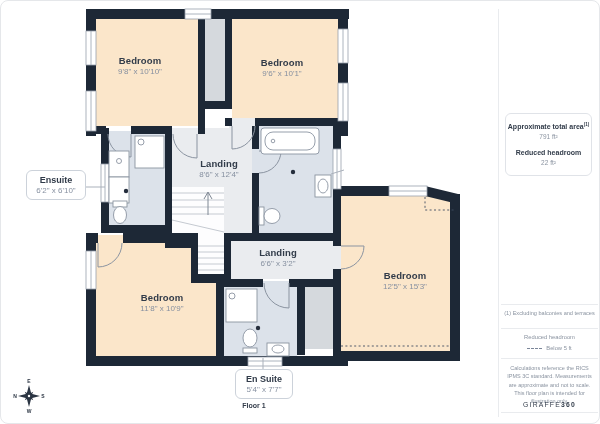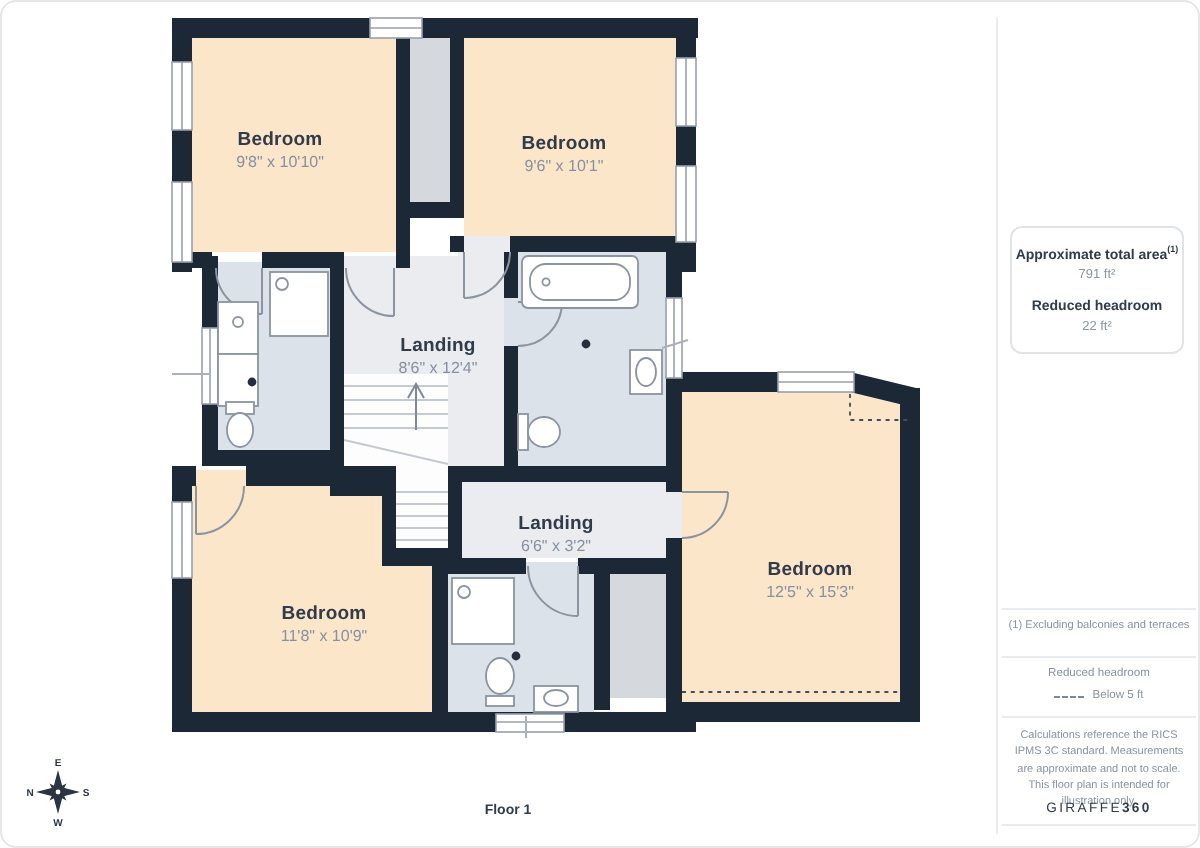--- a/index.html
+++ b/index.html
@@ -1,20 +1,20 @@
 <!DOCTYPE html>
 <html><head>
 <meta charset="utf-8">
 <style>
   html,body{margin:0;padding:0;background:#fff;}
   .page{position:relative;width:600px;height:424px;background:#ffffff;border:1px solid #e5e7ea;
         border-radius:8px;box-sizing:border-box;overflow:hidden;
         font-family:"Liberation Sans",sans-serif;color:#313b49;}
   .plan-svg{position:absolute;left:0;top:0;}
-  .label{position:absolute;transform:translate(-50%,-50%);text-align:center;white-space:nowrap;margin-top:10px;}
+  .label{position:absolute;transform:translate(-50%,-50%);text-align:center;white-space:nowrap;}
   .rname{font-size:9.5px;font-weight:bold;color:#313b49;letter-spacing:.1px;}
   .rdims{font-size:8px;color:#8690a0;margin-top:1px;}
   .callout{position:absolute;background:#fff;border:1px solid #ccd2da;border-radius:6px;
            text-align:center;padding:4px 3px;box-sizing:border-box;white-space:nowrap;}
   .cname{font-size:9px;font-weight:bold;color:#313b49;}
   .cdims{font-size:8px;color:#8690a0;margin-top:1px;}
   .floor-label{position:absolute;left:203px;top:401px;width:100px;text-align:center;
                font-size:7px;font-weight:bold;color:#333c4a;}
   .sidebar{position:absolute;left:497px;top:0;width:103px;height:424px;}
   .v-divider{position:absolute;left:0;top:8px;bottom:8px;width:1px;background:#e9ebee;}
@@ -243,20 +243,28 @@
   </div>
   <div class="label" style="left:277px;top:256px">
     <div class="rname">Landing</div>
     <div class="rdims">6'6" x 3'2"</div>
   </div>
   <div class="label" style="left:404px;top:279px">
     <div class="rname">Bedroom</div>
     <div class="rdims">12'5" x 15'3"</div>
   </div>
 
+  <div class="callout" style="left:25px;top:169px;width:60px">
+    <div class="cname">Ensuite</div>
+    <div class="cdims">6'2" x 6'10"</div>
+  </div>
+  <div class="callout" style="left:234px;top:368px;width:58px">
+    <div class="cname">En Suite</div>
+    <div class="cdims">5'4" x 7'7"</div>
+  </div>
 
   <div class="floor-label">Floor 1</div>
 
   <div class="sidebar">
     <div class="v-divider"></div>
     <div class="area-box">
       <div class="s-label"><span>Approximate total area</span><sup>(1)</sup></div>
       <div class="s-value">791 ft²</div>
       <div class="s-label s-gap">Reduced headroom</div>
       <div class="s-value">22 ft²</div>

